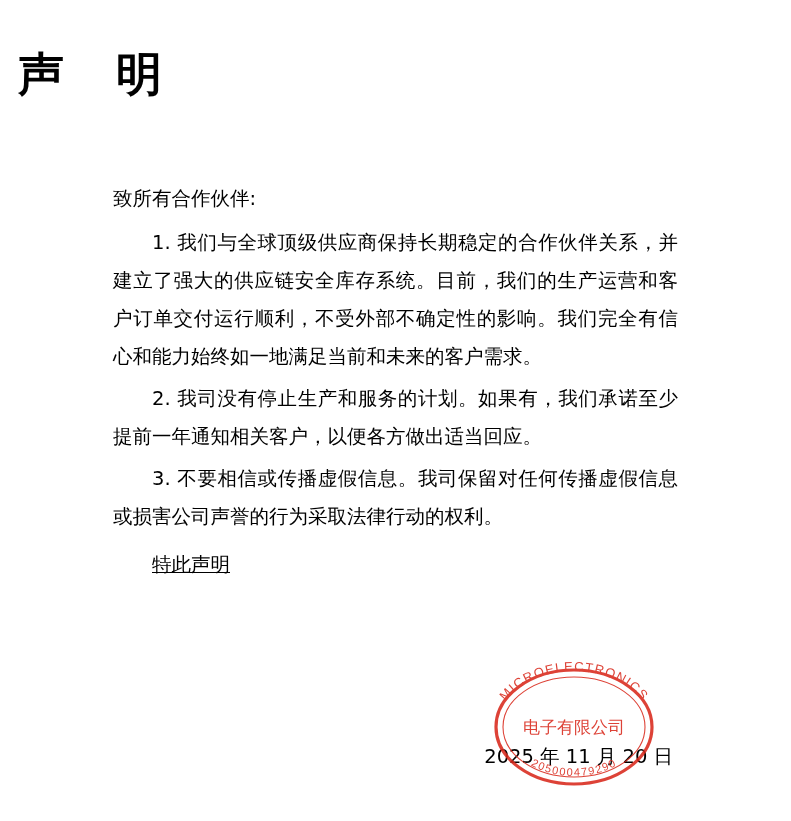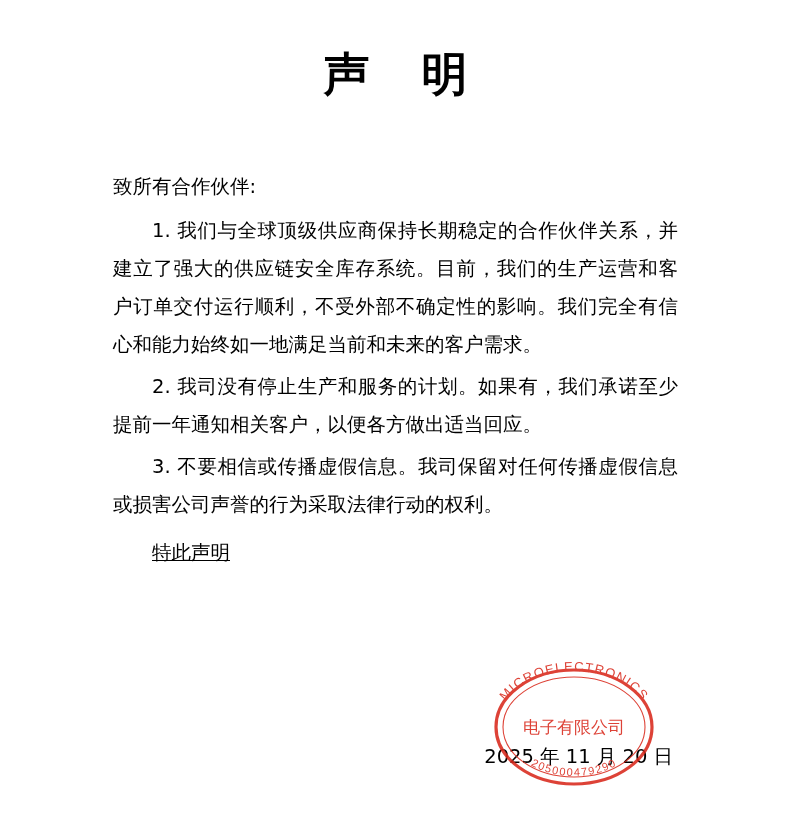--- a/index.html
+++ b/index.html
@@ -15,30 +15,29 @@
     overflow: hidden;
     position: relative;
   }
   .page {
     position: relative;
     width: 791px;
     height: 821px;
     box-sizing: border-box;
   }
   .doc-title {
-    text-align: center;
     font-size: 46px;
     font-weight: bold;
     letter-spacing: 18px;
     padding-top: 44px;
     padding-left: 18px;
     font-family: "DejaVu Serif", "Liberation Serif", serif;
   }
   .body-block {
-    margin: 0 auto;
+    margin: 12px auto;
     padding-top: 62px;
     width: 565px;
     font-size: 19.5px;
     line-height: 1.95;
     font-family: "DejaVu Sans", "Liberation Sans", sans-serif;
   }
   .salutation {
     margin-bottom: 6px;
   }
   .para {

